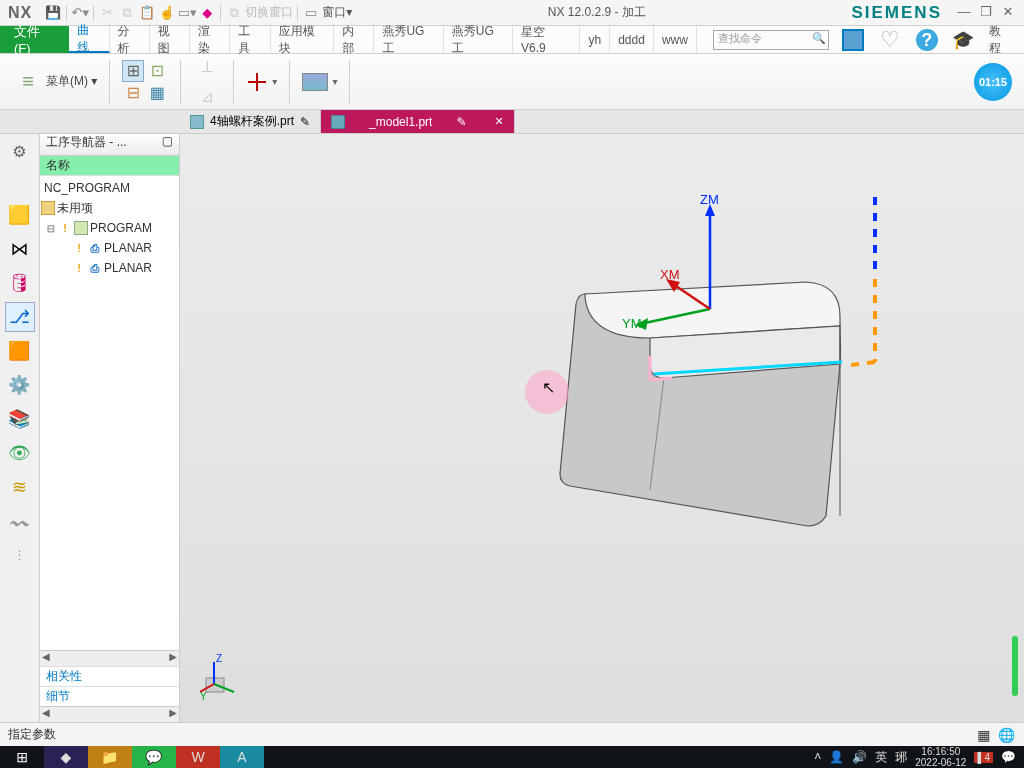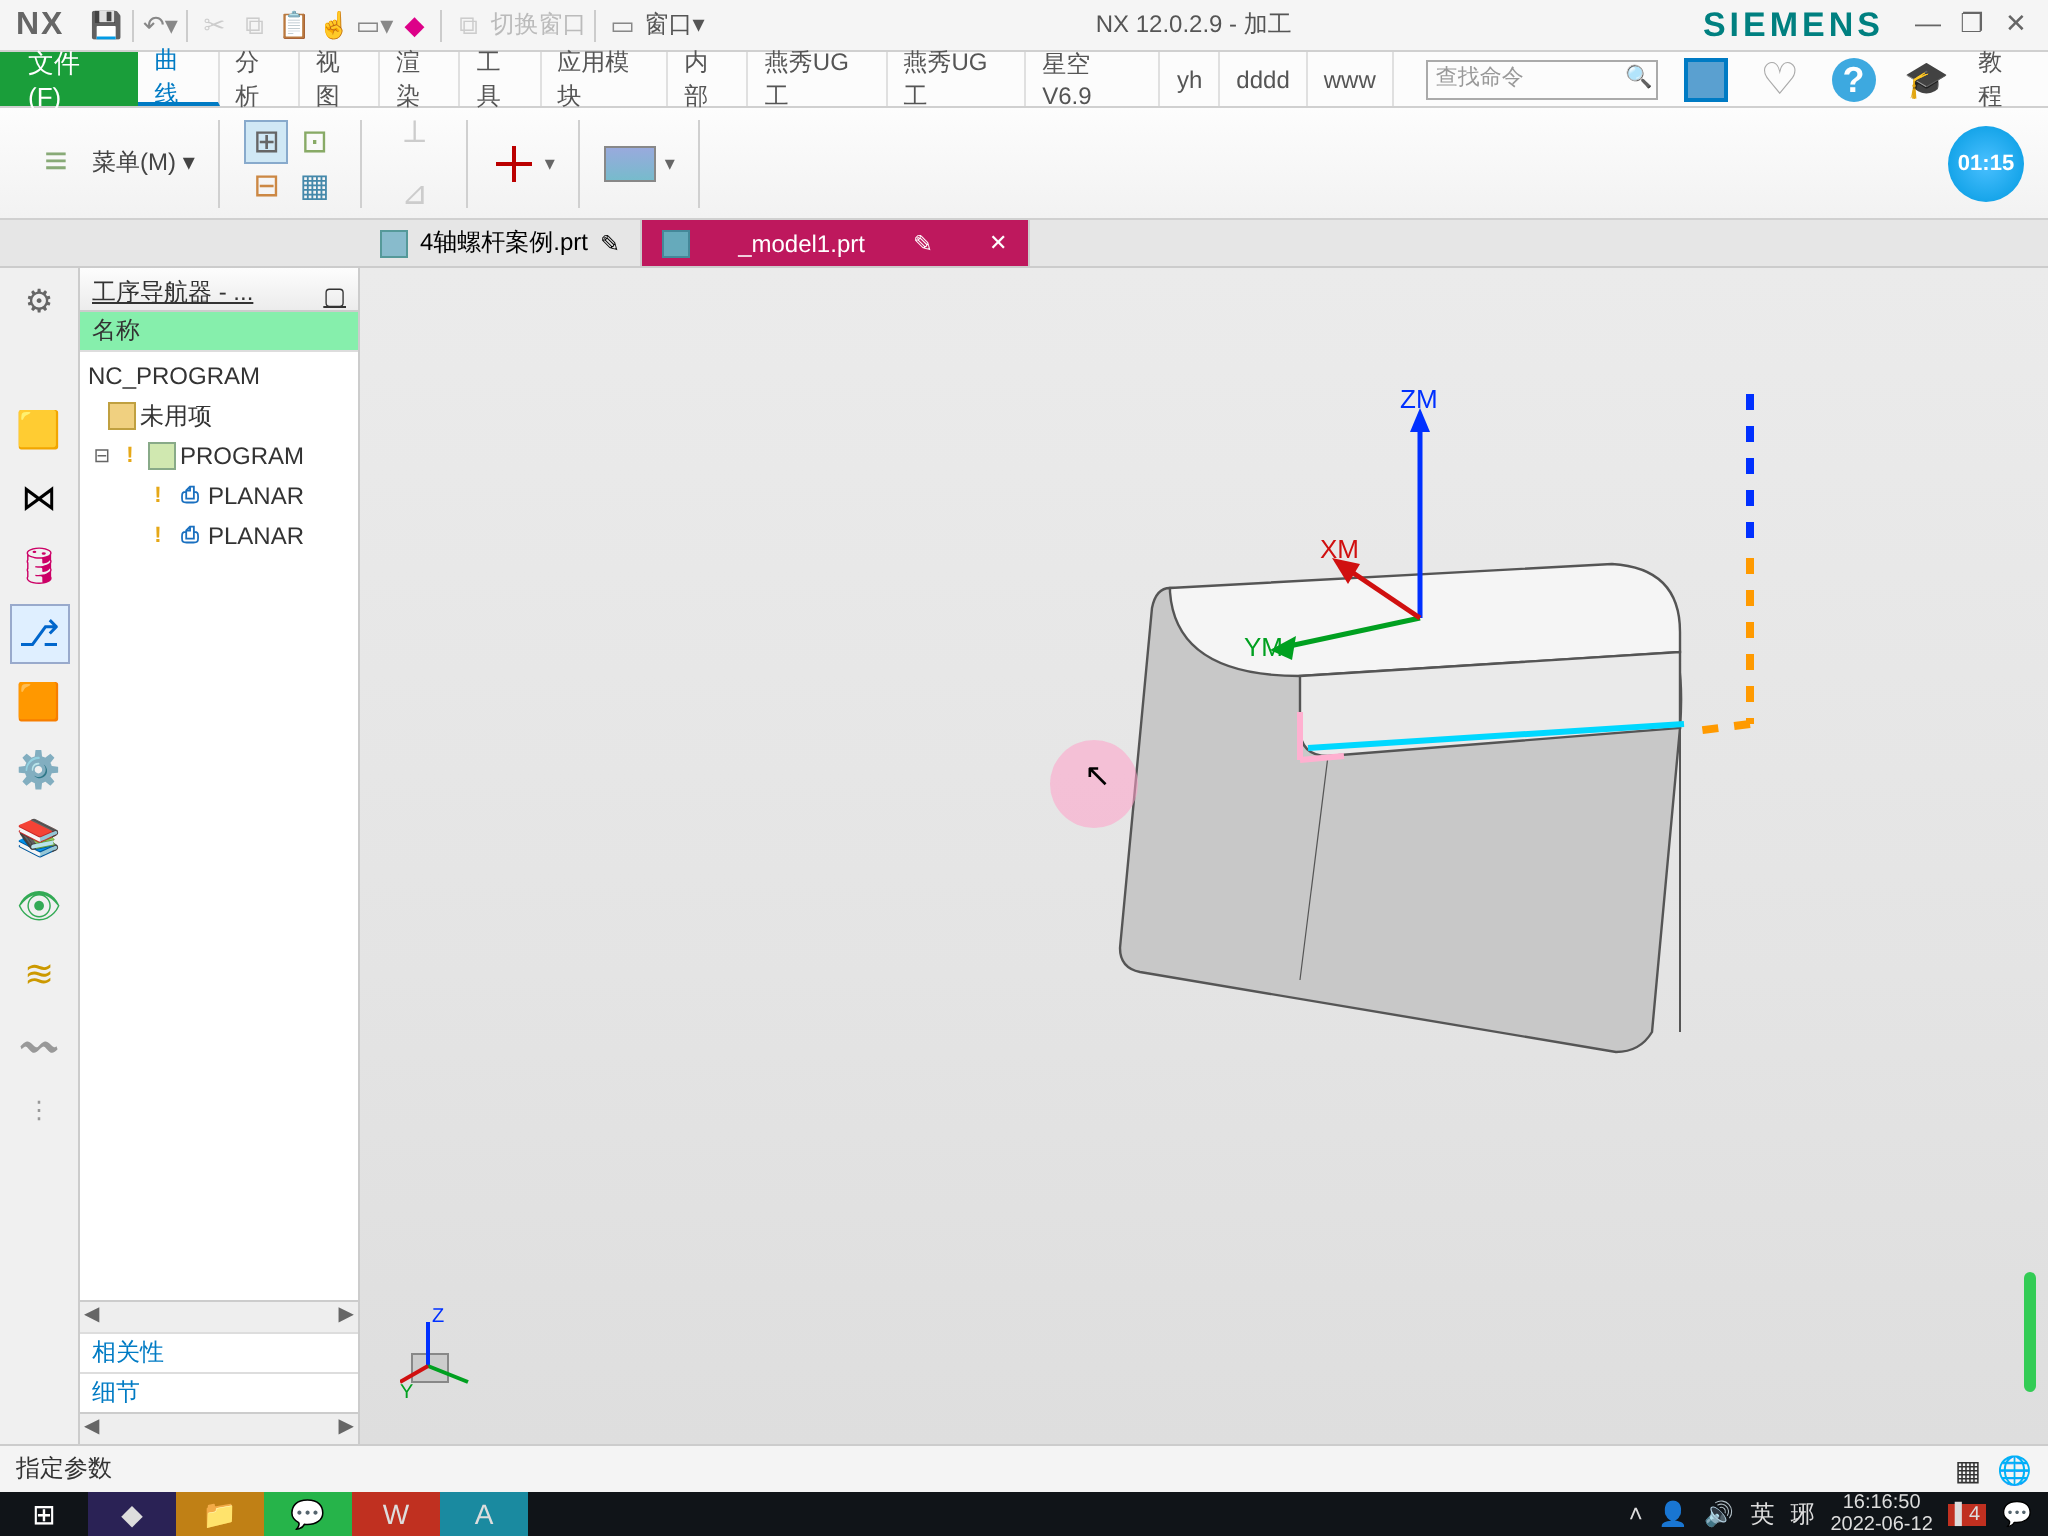--- a/index.html
+++ b/index.html
@@ -48,21 +48,21 @@
 .doc-close { font-size: 11px; padding-left: 4px; }
 
 .main { position: absolute; top: 134px; left: 0; right: 0; bottom: 46px; display: flex; }
 
 .left-rail { width: 40px; background: #f0f0f0; border-right: 1px solid #ccc; display: flex; flex-direction: column; align-items: center; padding-top: 2px; gap: 4px; }
 .rail-ico { width: 30px; height: 30px; display: flex; align-items: center; justify-content: center; font-size: 18px; cursor: pointer; border: 1px solid transparent; }
 .rail-ico.sel { border: 1px solid #9ac; background: #dfefff; }
 .rail-gear { color: #666; font-size: 16px; }
 
 .nav-panel { width: 140px; background: #fff; border-right: 1px solid #ccc; display: flex; flex-direction: column; font-size: 12px; }
-.nav-title { height: 22px; background: linear-gradient(#fdfdfd,#ececec); border-bottom: 1px solid #ccc; padding: 0 6px; display: flex; align-items: flex-end; justify-content: space-between; color: #333; text-decoration: underline; }
+.nav-title { height: 22px; background: linear-gradient(#fdfdfd,#ececec); border-bottom: 1px solid #ccc; padding: 0 6px; display: flex; align-items: flex-start; justify-content: space-between; color: #333; }
 .nav-col { height: 20px; border-bottom: 1px solid #ddd; padding: 0 6px; display: flex; align-items: center; background: #86efac; color: #333; }
 .tree { flex: 1; overflow: hidden; padding: 2px 0; }
 .tree-row { height: 20px; display: flex; align-items: center; padding-left: 4px; gap: 2px; color: #333; white-space: nowrap; cursor: pointer; }
 .tree-row .exp { width: 10px; text-align: center; color: #666; font-size: 10px; }
 .tree-row .tico { width: 14px; height: 14px; display: inline-flex; align-items: center; justify-content: center; font-size: 11px; }
 .ico-folder { background: #f0d080; border: 1px solid #c0a040; }
 .ico-prog { background: #d0e8b0; border: 1px solid #8a8; }
 .ico-warn { color: #e6a817; font-weight: bold; }
 .ico-op { color: #1a70c0; font-weight: bold; }
 .nav-scroll { height: 16px; background: #eee; border-top: 1px solid #ccc; display: flex; justify-content: space-between; padding: 0 2px; color: #666; font-size: 10px; }
@@ -221,21 +221,21 @@
   <div class="nav-panel">
     <div class="nav-title">
       <span>工序导航器 - ...</span>
       <span>▢</span>
     </div>
     <div class="nav-col">名称</div>
     <div class="tree">
       <div class="tree-row">
         <span>NC_PROGRAM</span>
       </div>
-      <div class="tree-row" style="padding-left:14px">
+      <div class="tree-row" style="padding-left:1px">
         <span class="tico ico-folder"></span>
         <span>未用项</span>
       </div>
       <div class="tree-row" style="padding-left:6px">
         <span class="exp">⊟</span>
         <span class="tico ico-warn">!</span>
         <span class="tico ico-prog"></span>
         <span>PROGRAM</span>
       </div>
       <div class="tree-row" style="padding-left:32px">

